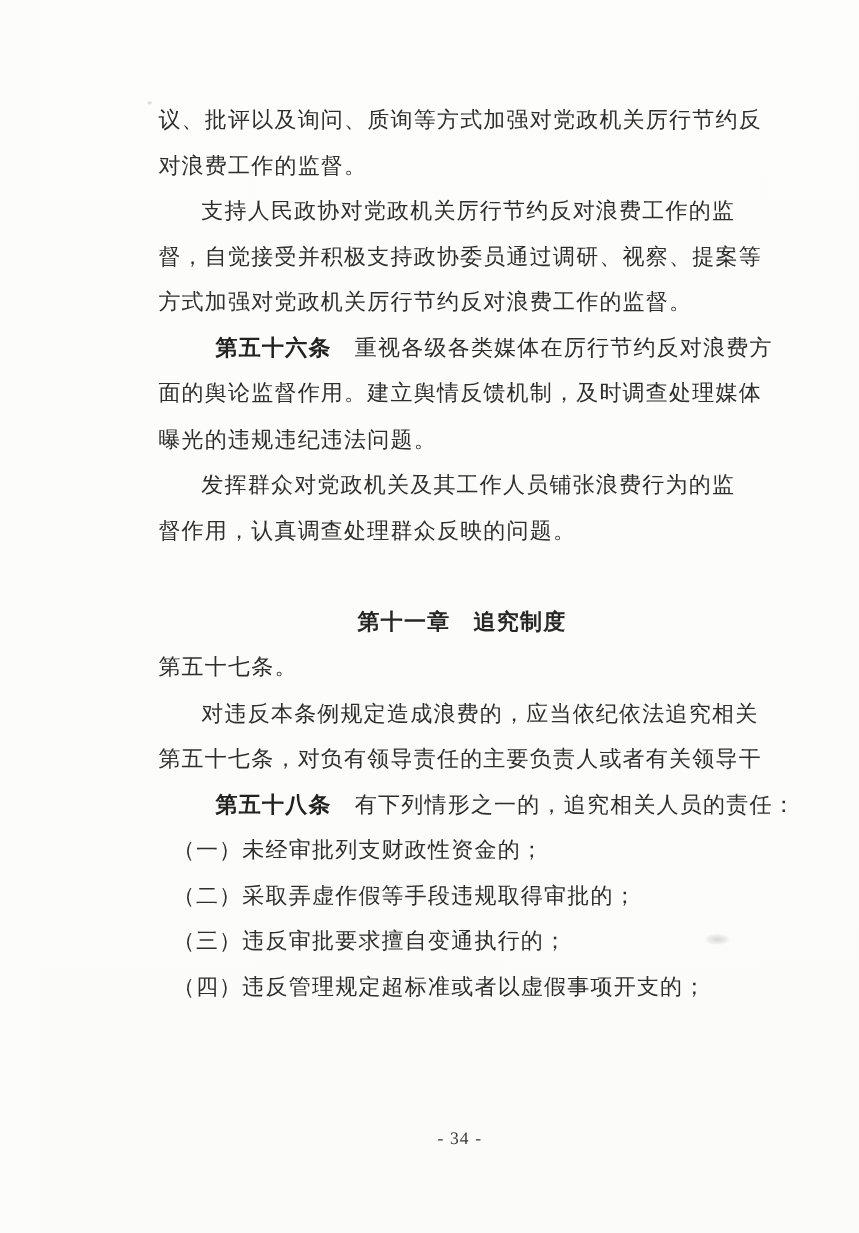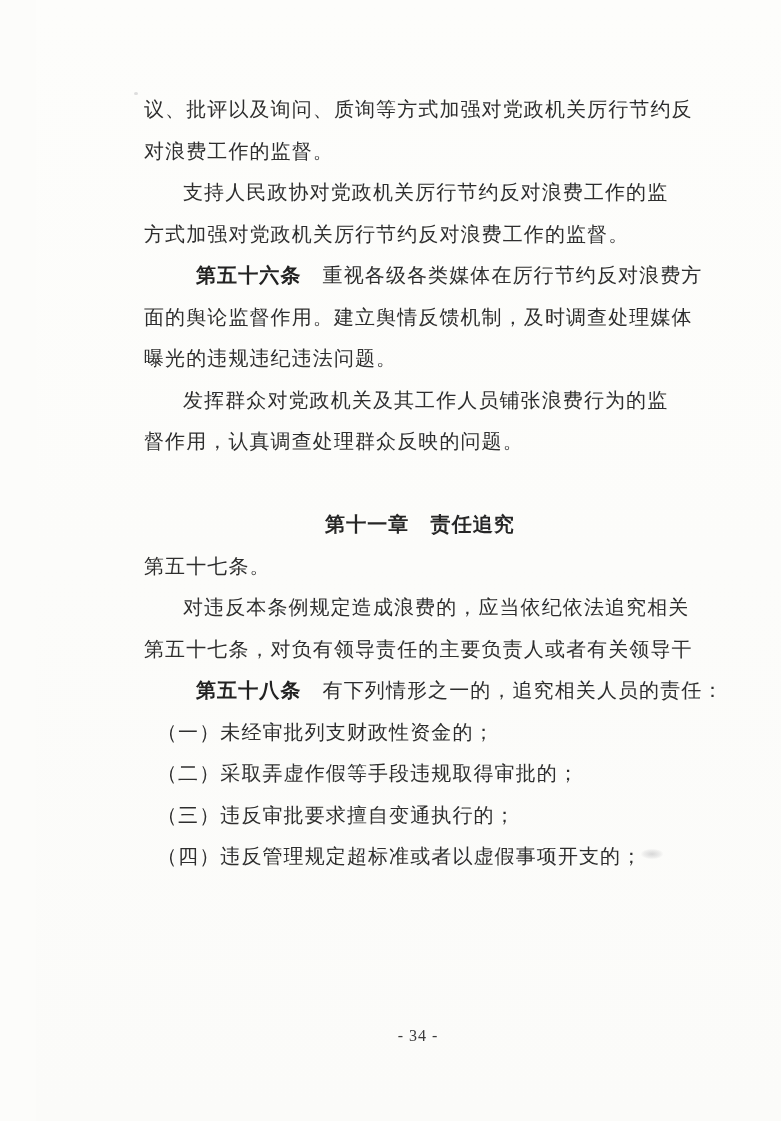--- a/index.html
+++ b/index.html
@@ -92,28 +92,29 @@
 
 <div class="page">
   <div class="artifact-vline"></div>
   <div class="artifact-smudge"></div>
   <div class="artifact-speck"></div>
 
   <div class="doc-body" id="doc-lines">
       <div class="line">议、批评以及询问、质询等方式加强对党政机关厉行节约反</div>
       <div class="line">对浪费工作的监督。</div>
       <div class="line ind-para">支持人民政协对党政机关厉行节约反对浪费工作的监</div>
+      <div class="line">督，自觉接受并积极支持政协委员通过调研、视察、提案等</div>
       <div class="line">方式加强对党政机关厉行节约反对浪费工作的监督。</div>
       <div class="line ind-article"><span class="article-no">第五十六条</span><span>　重视各级各类媒体在厉行节约反对浪费方</span></div>
       <div class="line">面的舆论监督作用。建立舆情反馈机制，及时调查处理媒体</div>
       <div class="line">曝光的违规违纪违法问题。</div>
       <div class="line ind-para">发挥群众对党政机关及其工作人员铺张浪费行为的监</div>
       <div class="line">督作用，认真调查处理群众反映的问题。</div>
       <div class="line blank"></div>
-      <div class="line heading">第十一章　责任追究</div>
+      <div class="line heading">第十一章　追究制度</div>
       <div class="line">第五十七条。</div>
       <div class="line ind-para">对违反本条例规定造成浪费的，应当依纪依法追究相关</div>
       <div class="line">第五十七条，对负有领导责任的主要负责人或者有关领导干</div>
       <div class="line ind-article"><span class="article-no">第五十八条</span><span>　有下列情形之一的，追究相关人员的责任：</span></div>
       <div class="line ind-list">（一）未经审批列支财政性资金的；</div>
       <div class="line ind-list">（二）采取弄虚作假等手段违规取得审批的；</div>
       <div class="line ind-list">（三）违反审批要求擅自变通执行的；</div>
       <div class="line ind-list">（四）违反管理规定超标准或者以虚假事项开支的；</div>
     </div>
 

